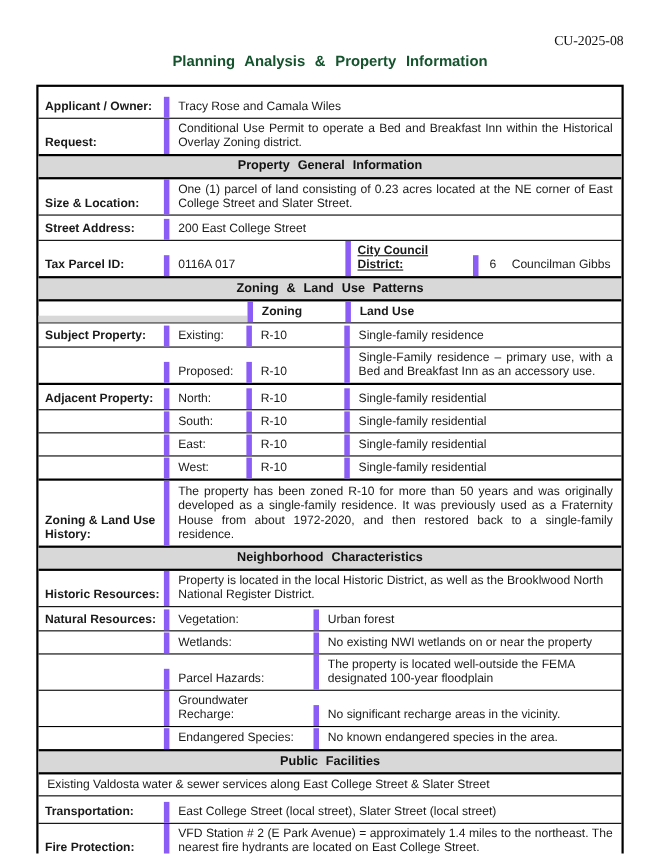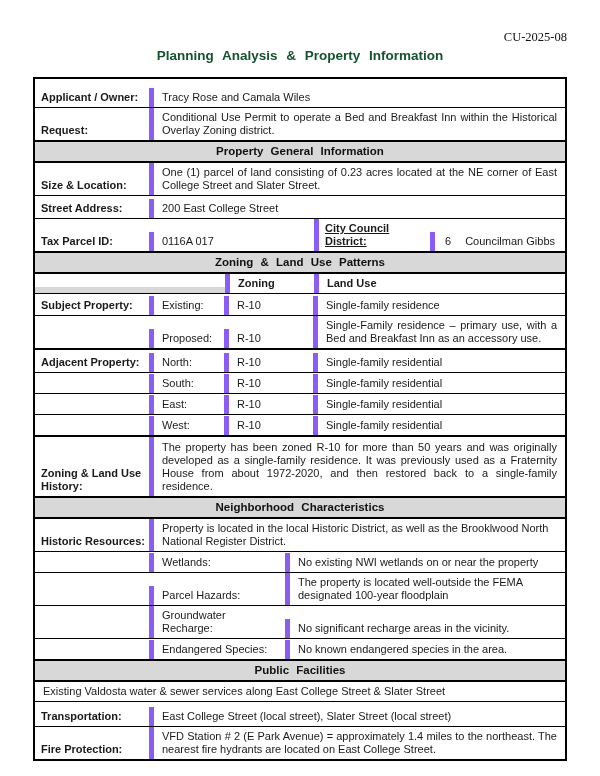--- a/index.html
+++ b/index.html
@@ -155,20 +155,25 @@
 
   <div class="row sh mh19">
     <div class="section-title">Neighborhood Characteristics</div>
   </div>
 
   <div class="row">
     <div class="cell lbl c-label v-top">Historic Resources:</div>
     <div class="cell c-flex">Property is located in the local Historic District, as well as the Brooklwood North National Register District.</div>
   </div>
 
+  <div class="row mh21">
+    <div class="cell lbl c-label">Natural Resources:</div>
+    <div class="cell sub c-nsub">Vegetation:</div>
+    <div class="cell c-flex">Urban forest</div>
+  </div>
 
   <div class="row mh20">
     <div class="cell lbl c-label"></div>
     <div class="cell sub c-nsub">Wetlands:</div>
     <div class="cell c-flex">No existing NWI wetlands on or near the property</div>
   </div>
 
   <div class="row">
     <div class="cell lbl c-label"></div>
     <div class="cell sub c-nsub">Parcel Hazards:</div>

